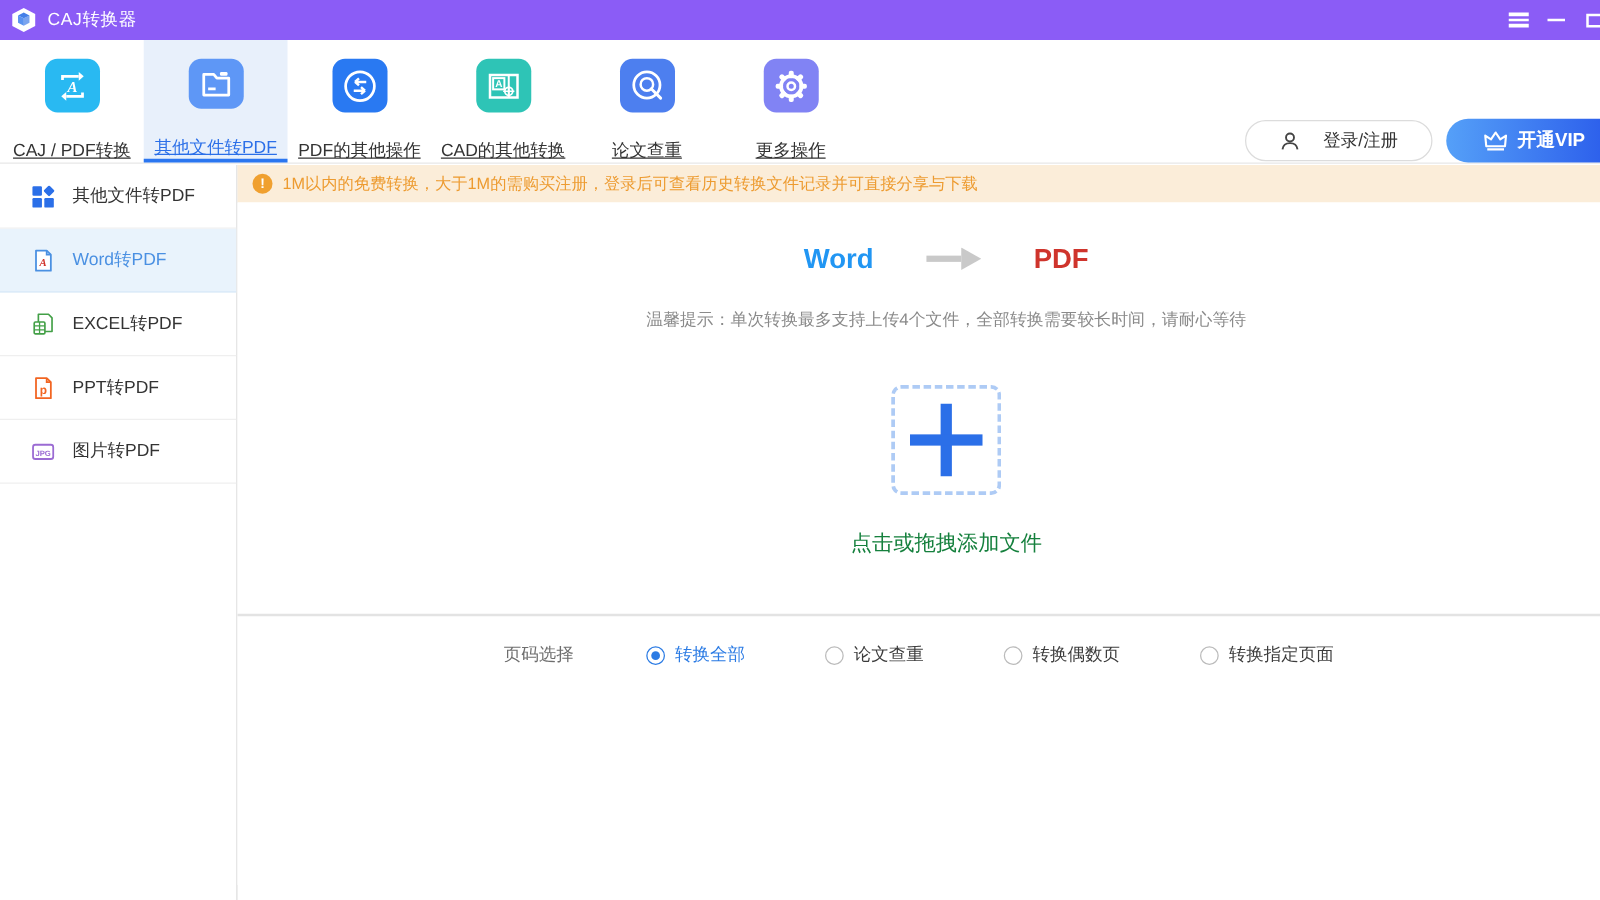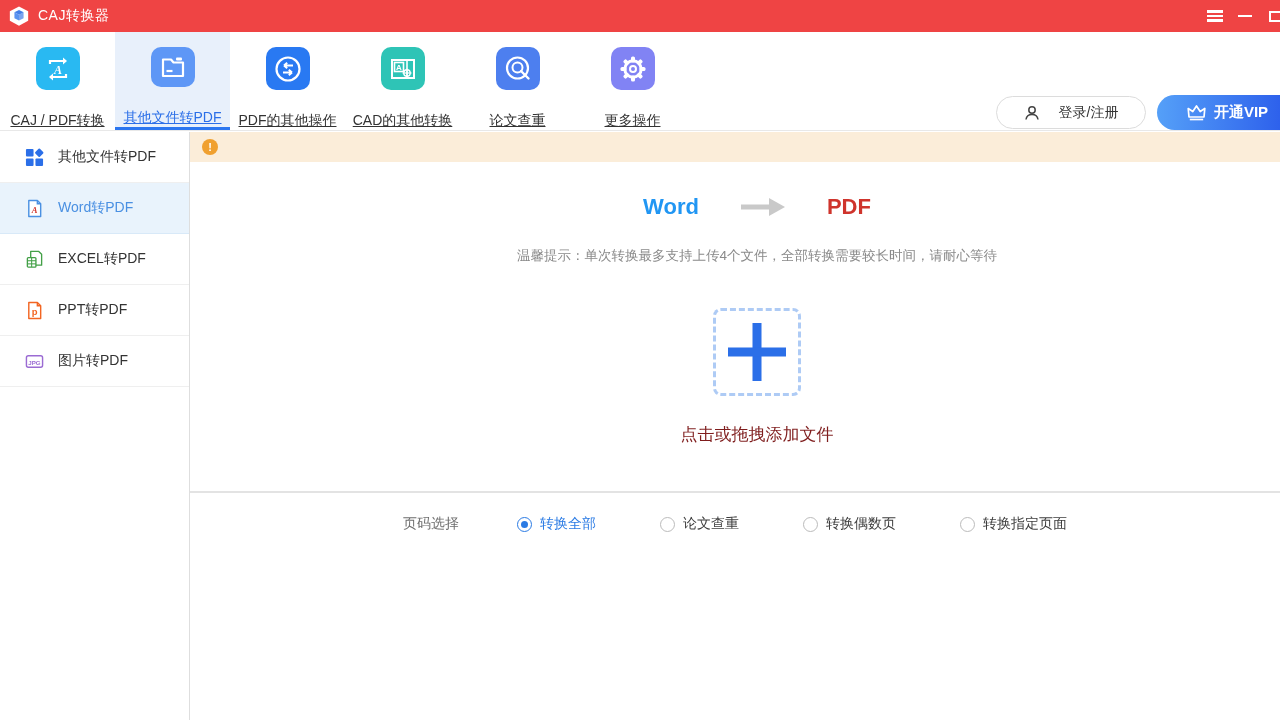--- a/index.html
+++ b/index.html
@@ -6,21 +6,21 @@
   html,body { width:1280px; height:720px; overflow:hidden; }
   body {
     position:relative; background:#fff;
     font-family:"Liberation Sans","DejaVu Sans",sans-serif;
     -webkit-font-smoothing:antialiased;
   }
 
   
   .titlebar {
     position:absolute; left:0; top:0; width:1280px; height:32px;
-    background:#ef4444; display:flex; align-items:center; color:#fff;
+    background:#8b5cf6; display:flex; align-items:center; color:#fff;
   }
   .logo { width:22px; height:22px; margin:0 8px 0 8px; flex:0 0 auto; }
   .app-title { font-size:14px; letter-spacing:.5px; }
   .win-controls {
     position:absolute; right:0; top:0; height:32px;
     display:flex; align-items:center;
   }
   .win-btn { width:30px; height:32px; display:flex; align-items:center; justify-content:center; cursor:pointer; }
   .menu-icon span { display:block; width:16px; height:2.5px; background:#fff; margin:2px 0; }
   .min-icon { width:14px; height:2.5px; background:#fff; }
@@ -98,21 +98,21 @@
   .dropzone {
     margin:43px auto 0; width:88px; height:88px;
     border:3px dashed #AECBF5; border-radius:8px;
     display:flex; align-items:center; justify-content:center; cursor:pointer;
     background:#fff;
   }
   .plus { position:relative; width:58px; height:58px; }
   .plus::before, .plus::after { content:""; position:absolute; background:#2B6FE8; }
   .plus::before { left:50%; top:0; width:9px; height:100%; transform:translateX(-50%); }
   .plus::after  { top:50%; left:0; height:9px; width:100%; transform:translateY(-50%); }
-  .dropzone-label { margin-top:27px; font-size:17px; color:#7f1d1d; cursor:pointer; display:inline-block; }
+  .dropzone-label { margin-top:27px; font-size:17px; color:#15803d; cursor:pointer; display:inline-block; }
 
   .main-divider { position:absolute; left:0; top:329px; width:100%; height:2px; background:#E3E3E3; }
 
   .page-opts {
     position:absolute; left:0; top:353px; width:100%;
     display:flex; align-items:center; justify-content:center; gap:64px;
   }
   .page-opts-label { font-size:14px; color:#6E6E6E; margin-right:-6px; }
   .radio-opt { display:flex; align-items:center; gap:8px; cursor:pointer; }
   .radio {
@@ -299,20 +299,21 @@
     <svg class="s-icon" viewBox="0 0 20 20">
       <rect x="1.5" y="4" width="17" height="12" rx="2" fill="#fff" stroke="#9B6BD3" stroke-width="1.5"></rect>
       <text x="10" y="13.2" text-anchor="middle" fill="#9B6BD3" style="font:bold 6.5px 'Liberation Sans',sans-serif">JPG</text>
     </svg>
     <span>图片转PDF</span>
   </div>
 </div>
 
 <div class="notice">
   <div class="warn-icon">!</div>
+  <span class="notice-text">1M以内的免费转换，大于1M的需购买注册，登录后可查看历史转换文件记录并可直接分享与下载</span>
 </div>
 
 <div class="main">
   <div class="center-col">
     <div class="fmt-row">
       <span class="fmt-src">Word</span>
       <svg width="44" height="18" viewBox="0 0 44 18">
         <rect x="0" y="6.5" width="28" height="5" fill="#C9C9C9"></rect>
         <path d="M28 0 L44 9 L28 18 Z" fill="#C9C9C9"></path>
       </svg>

